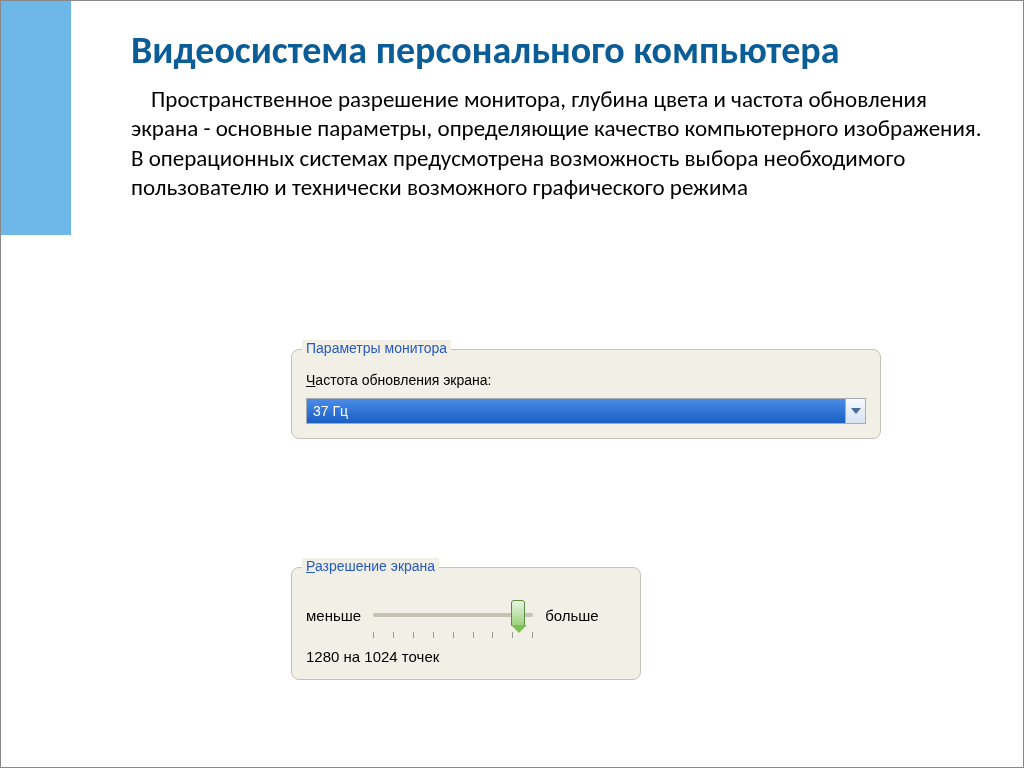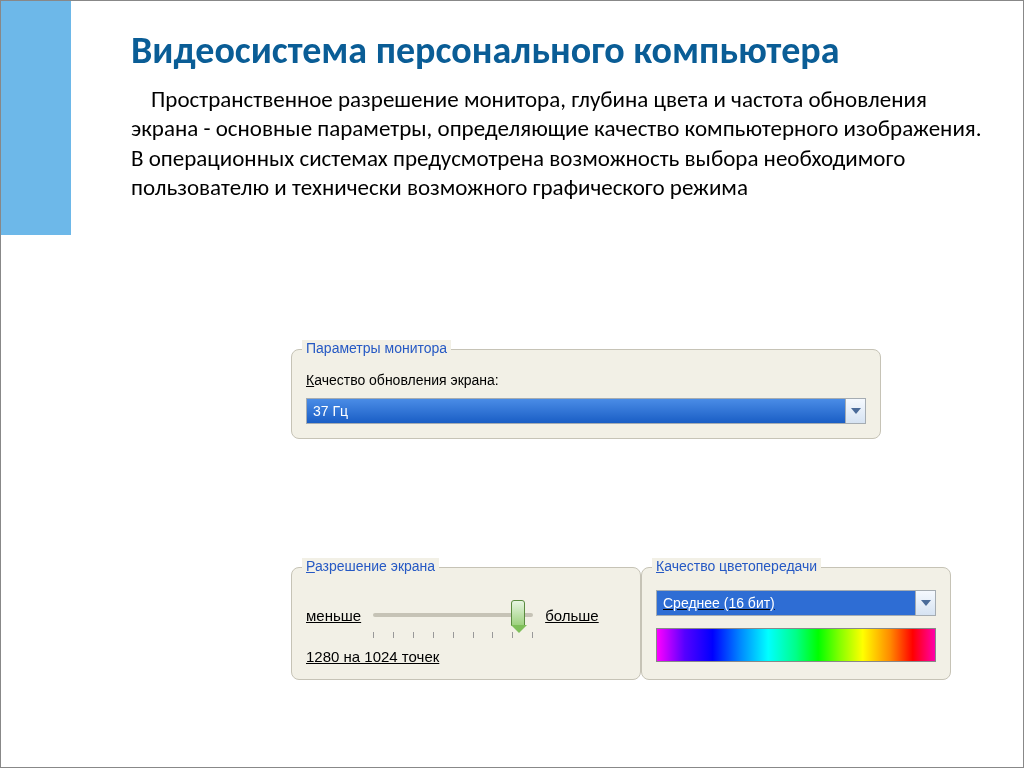--- a/index.html
+++ b/index.html
@@ -128,40 +128,40 @@
   }
 
   
   .panel-monitor {
     position:absolute; left:290px; top:348px;
     width:590px;
   }
   .bottom-row {
     position:absolute; left:290px; top:566px;
     width:660px;
-    display:flex; text-decoration:underline;
+    display:flex; gap:22px;
   }
   .panel-resolution { width: 350px; }
   .panel-quality { flex:1; }
   .side-label { font-size: 15px; }
 </style>
 </head>
 <body>
 <div class="page">
 
   <div class="left-bar"></div>
 
   <div class="content">
     <h1>Видеосистема персонального компьютера</h1>
     <p class="body-text">Пространственное разрешение монитора, глубина цвета и частота обновления экрана - основные параметры, определяющие качество компьютерного изображения. В операционных системах предусмотрена возможность выбора необходимого пользователю и технически возможного графического режима</p>
   </div>
 
   <div class="xp-groupbox panel-monitor">
     <div class="legend">Параметры монитора</div>
-    <div class="xp-label underline-first">Качество обновления экрана:</div>
+    <div class="xp-label underline-first">Частота обновления экрана:</div>
     <div class="xp-combo">
       <div class="value">37 Гц</div>
       <div class="arrow-btn">
         <svg width="10" height="6" viewBox="0 0 10 6">
             <path d="M0 0 L5 6 L10 0 Z" fill="#4a6b99"></path>
           </svg>
       </div>
     </div>
   </div>
 
@@ -184,27 +184,15 @@
               <span></span>
               <span></span>
               <span></span>
           </div>
         </div>
         <span class="side-label">больше</span>
       </div>
       <div class="res-value">1280 на 1024 точек</div>
     </div>
 
-    <div class="xp-groupbox panel-quality">
-      <div class="legend underline-first">Качество цветопередачи</div>
-      <div class="xp-combo">
-        <div class="value blue-flat">Среднее (16 бит)</div>
-        <div class="arrow-btn">
-          <svg width="10" height="6" viewBox="0 0 10 6">
-              <path d="M0 0 L5 6 L10 0 Z" fill="#4a6b99"></path>
-            </svg>
-        </div>
-      </div>
-      <div class="rainbow"></div>
-    </div>
   </div>
 
 </div>
 
 </body></html>

